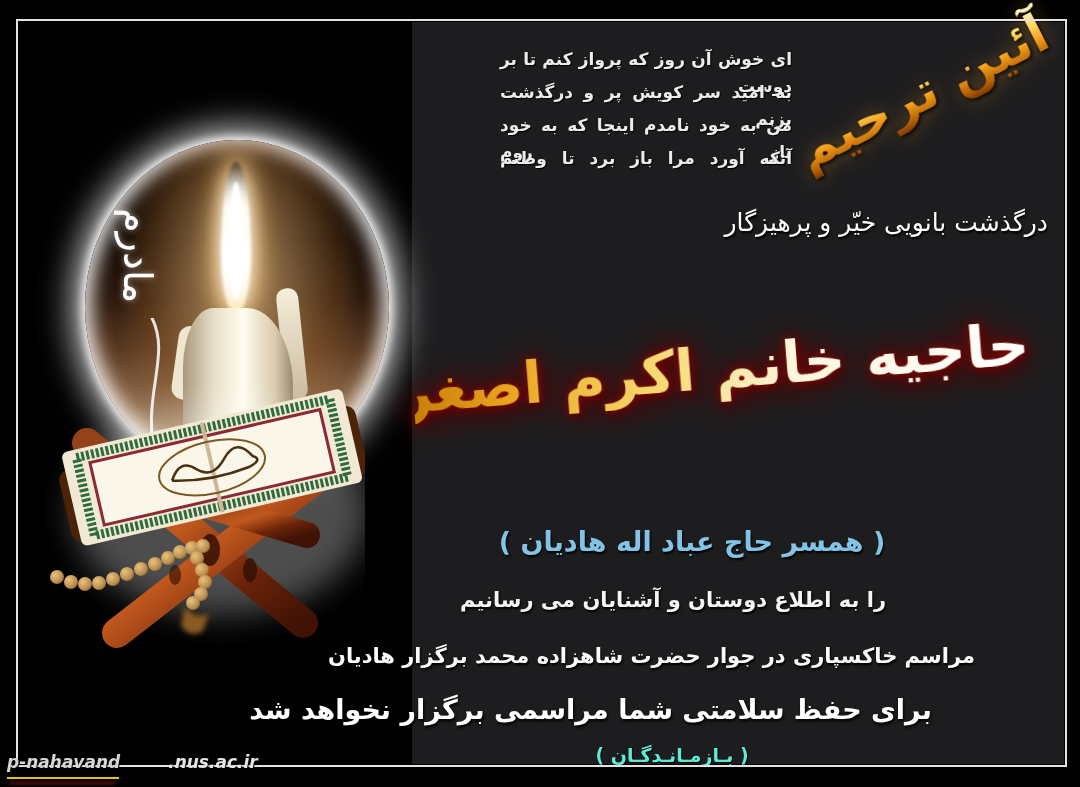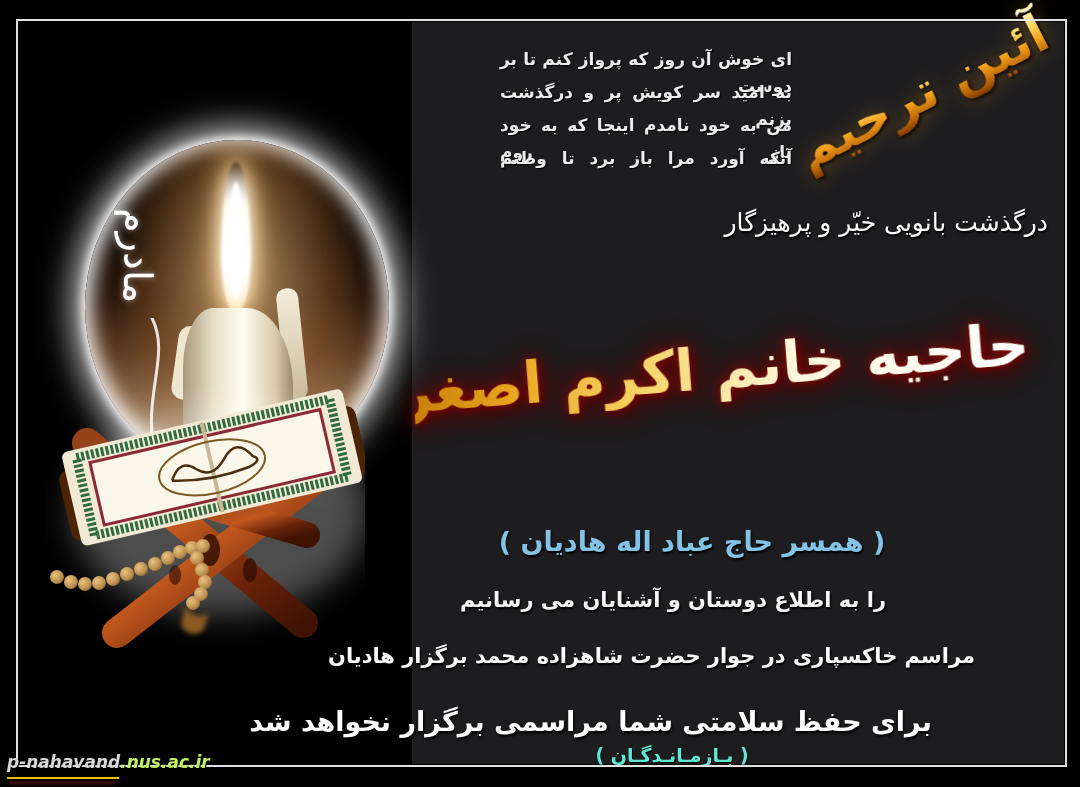--- a/index.html
+++ b/index.html
@@ -72,21 +72,21 @@
     text-shadow:1px 2px 2px #000; white-space:nowrap;margin-left:40px;
   }
   .burial {
     left:3px; top:622px; width:560px; text-align:center;
     font-size:21px; font-weight:bold; color:#fbfbfb;
     text-shadow:1px 2px 2px #000; white-space:nowrap;
   }
   .no-ceremony {
     left:0; top:672px; width:520px; text-align:center;
     font-size:27px; font-weight:bold; color:#ffffff;
-    text-shadow:1px 2px 3px #000; white-space:nowrap;margin-top:12px;
+    text-shadow:1px 2px 3px #000; white-space:nowrap;
   }
   .signature {
     left:0; top:722px; width:520px; text-align:center;
     font-size:19px; font-weight:bold; color:#5eead4;
     text-shadow:1px 1px 1px #000; white-space:nowrap;
   }
 
   
   .oval {
     position:absolute; left:85px; top:140px; width:304px; height:334px;
@@ -138,21 +138,21 @@
 
   .quran-svg { position:absolute; left:45px; top:385px; width:320px; height:270px; z-index:3; }
 
   
   .watermark {
     position:absolute; left:7px; top:752px; z-index:9;
     font-style:italic; font-weight:bold; font-size:17px; direction:ltr; white-space:nowrap;
     text-shadow:1px 1px 1px #000;
   }
   .wm-site   { color:#d6d6d6; }
-  .wm-domain { color:#bef264; }
+  .wm-domain { color:#e5e5e5;padding-left:48px; }
   .wm-underline {
     position:absolute; left:7px; top:777px; width:112px; height:2px;
     background:#e8c400; z-index:9;
   }
   .wm-echo {
     position:absolute; left:9px; top:781px; width:106px; height:4px;
     background:#4a0d08; filter:blur(1px); opacity:.85; z-index:8;
   }
 </style>
 </head>

